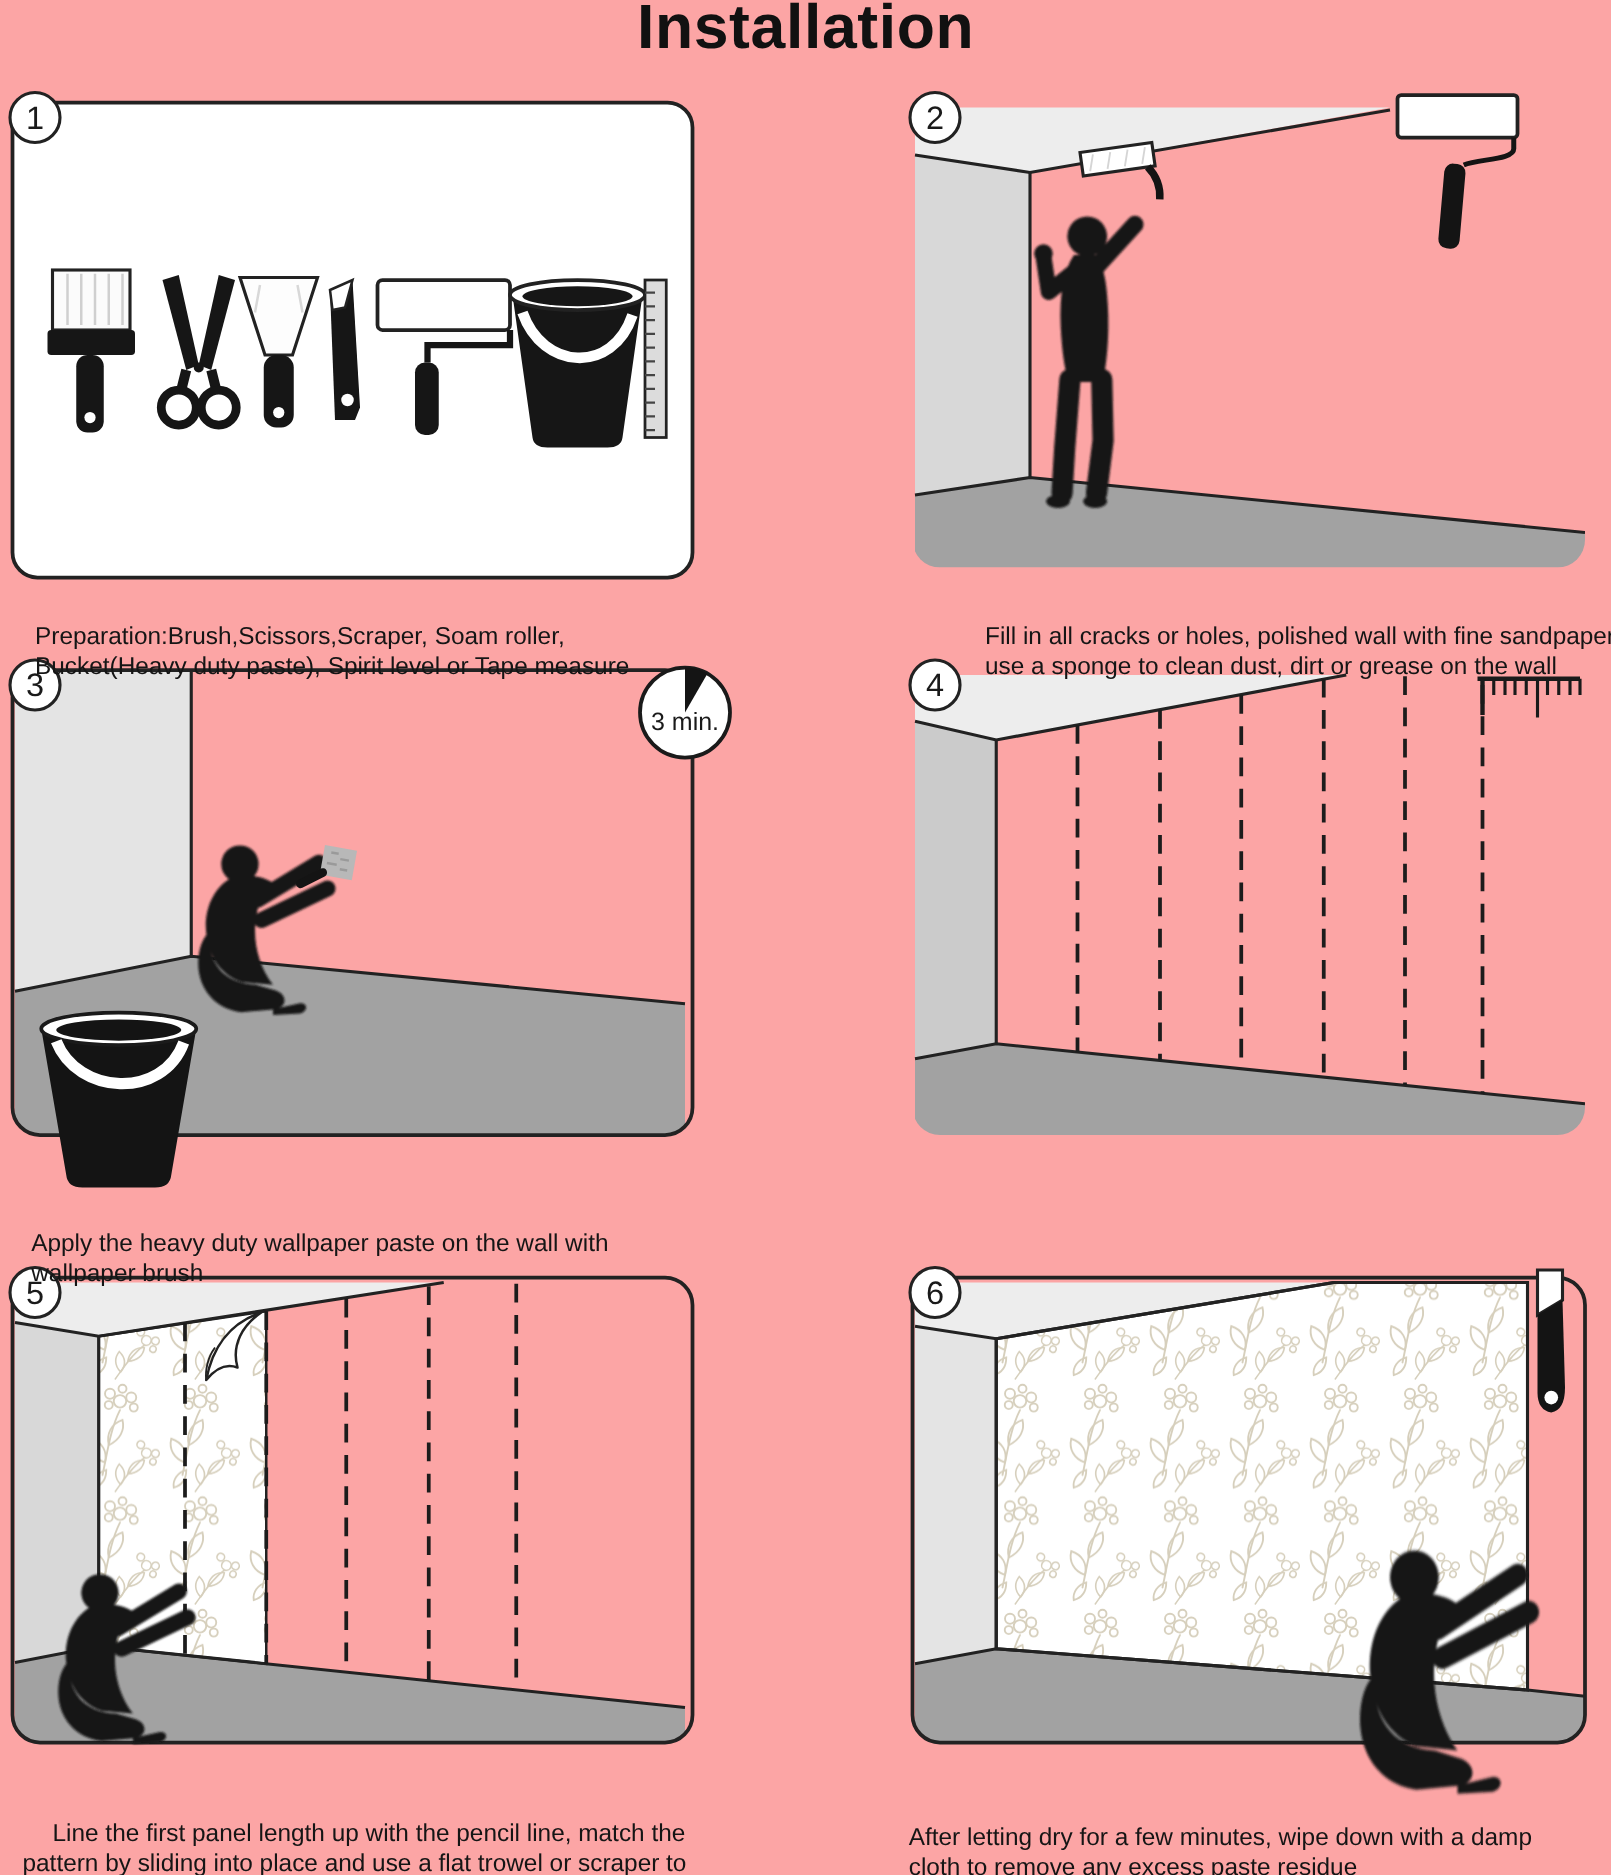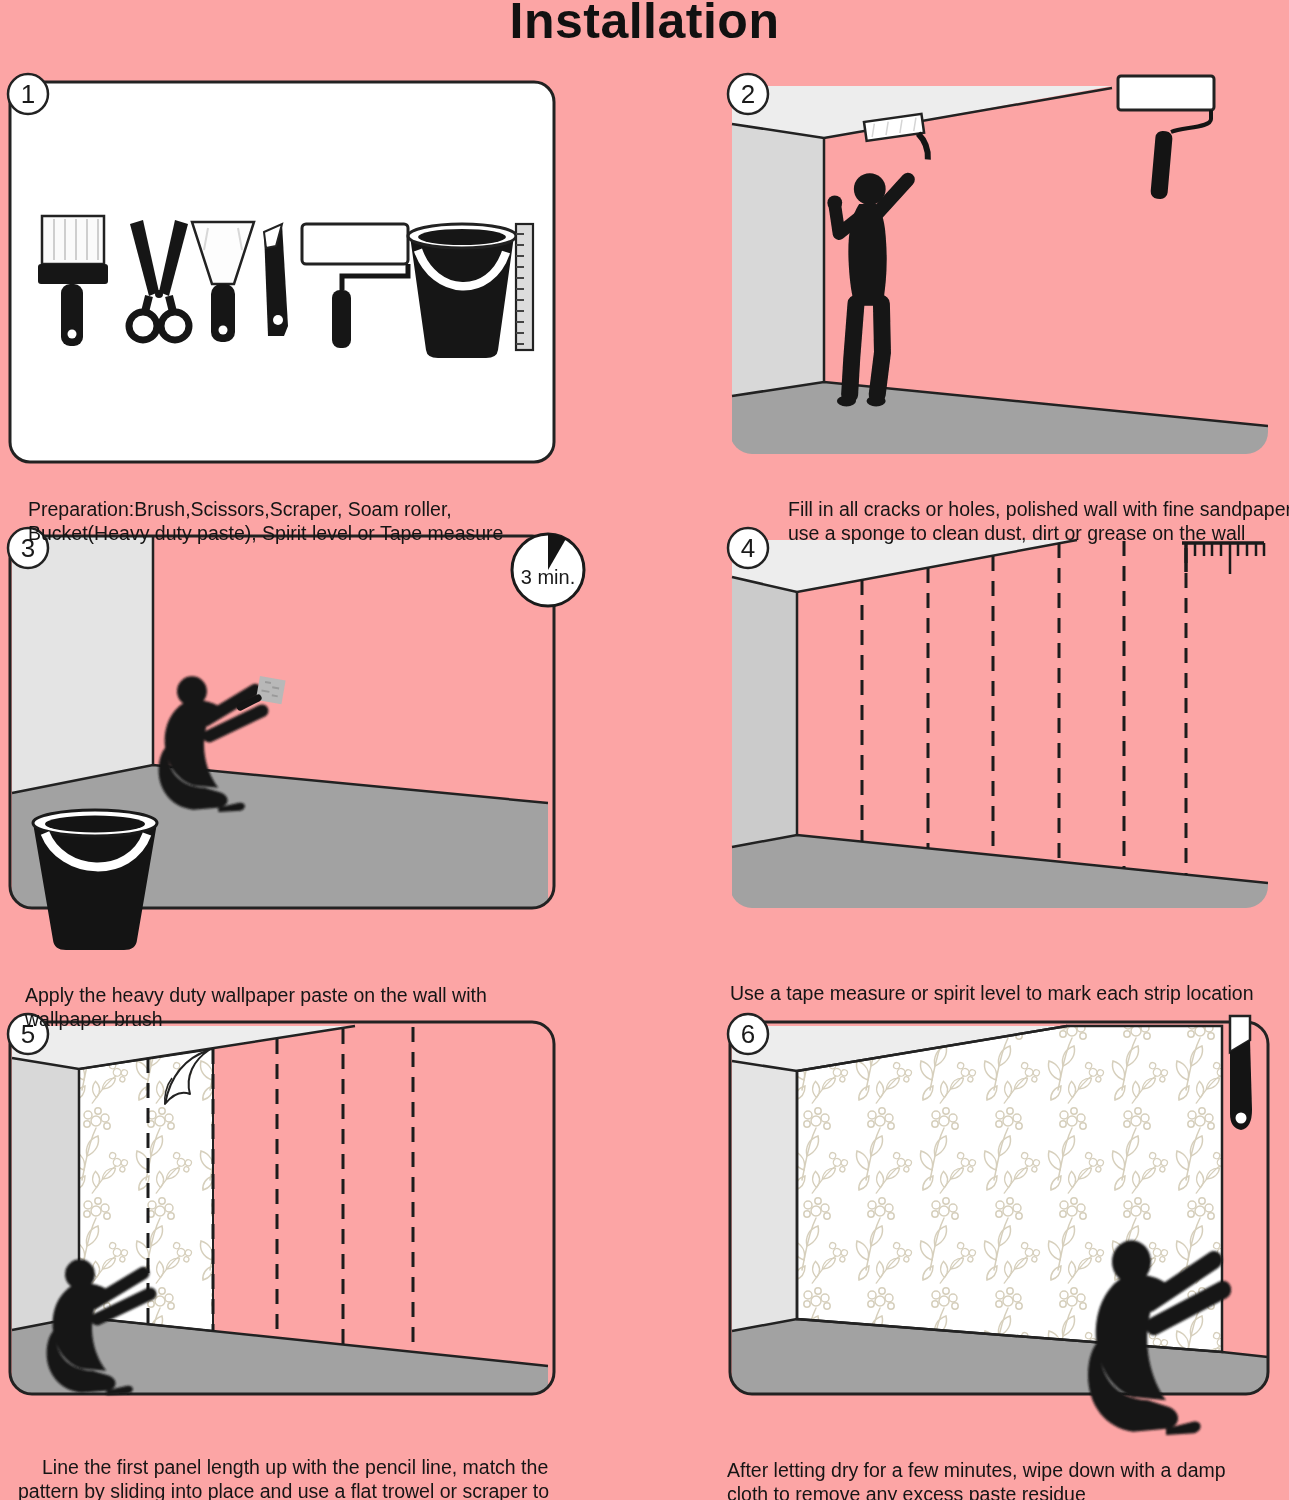--- a/index.html
+++ b/index.html
@@ -285,17 +285,16 @@
     <use href="#person-crouch" transform="translate(358,223) scale(1.5,1.65)" filter="url(#soften)"></use>
     <g>
       <circle cx="24" cy="20" r="20" fill="#fff" stroke="#222" stroke-width="2.5"></circle>
       <text class="badge-num" x="24" y="29" text-anchor="middle">6</text>
     </g>
   </svg>
 
   <p class="caption cap-1">Preparation:Brush,Scissors,Scraper, Soam roller, Bucket(Heavy duty paste), Spirit level or Tape measure</p>
   <p class="caption cap-2">Fill in all cracks or holes, polished wall with fine sandpaper and use a sponge to clean dust, dirt or grease on the wall</p>
   <p class="caption cap-3">Apply the heavy duty wallpaper paste on the wall with wallpaper brush</p>
-  <p class="caption cap-4">Use a tape measure or spirit level to mark each strip location</p>
   <p class="caption cap-5">Line the first panel length up with the pencil line, match the pattern by sliding into place and use a flat trowel or scraper to smooth out bubbles</p>
   <p class="caption cap-6">After letting dry for a few minutes, wipe down with a damp cloth to remove any excess paste residue</p>
 
 </div>
 
 </body></html>

